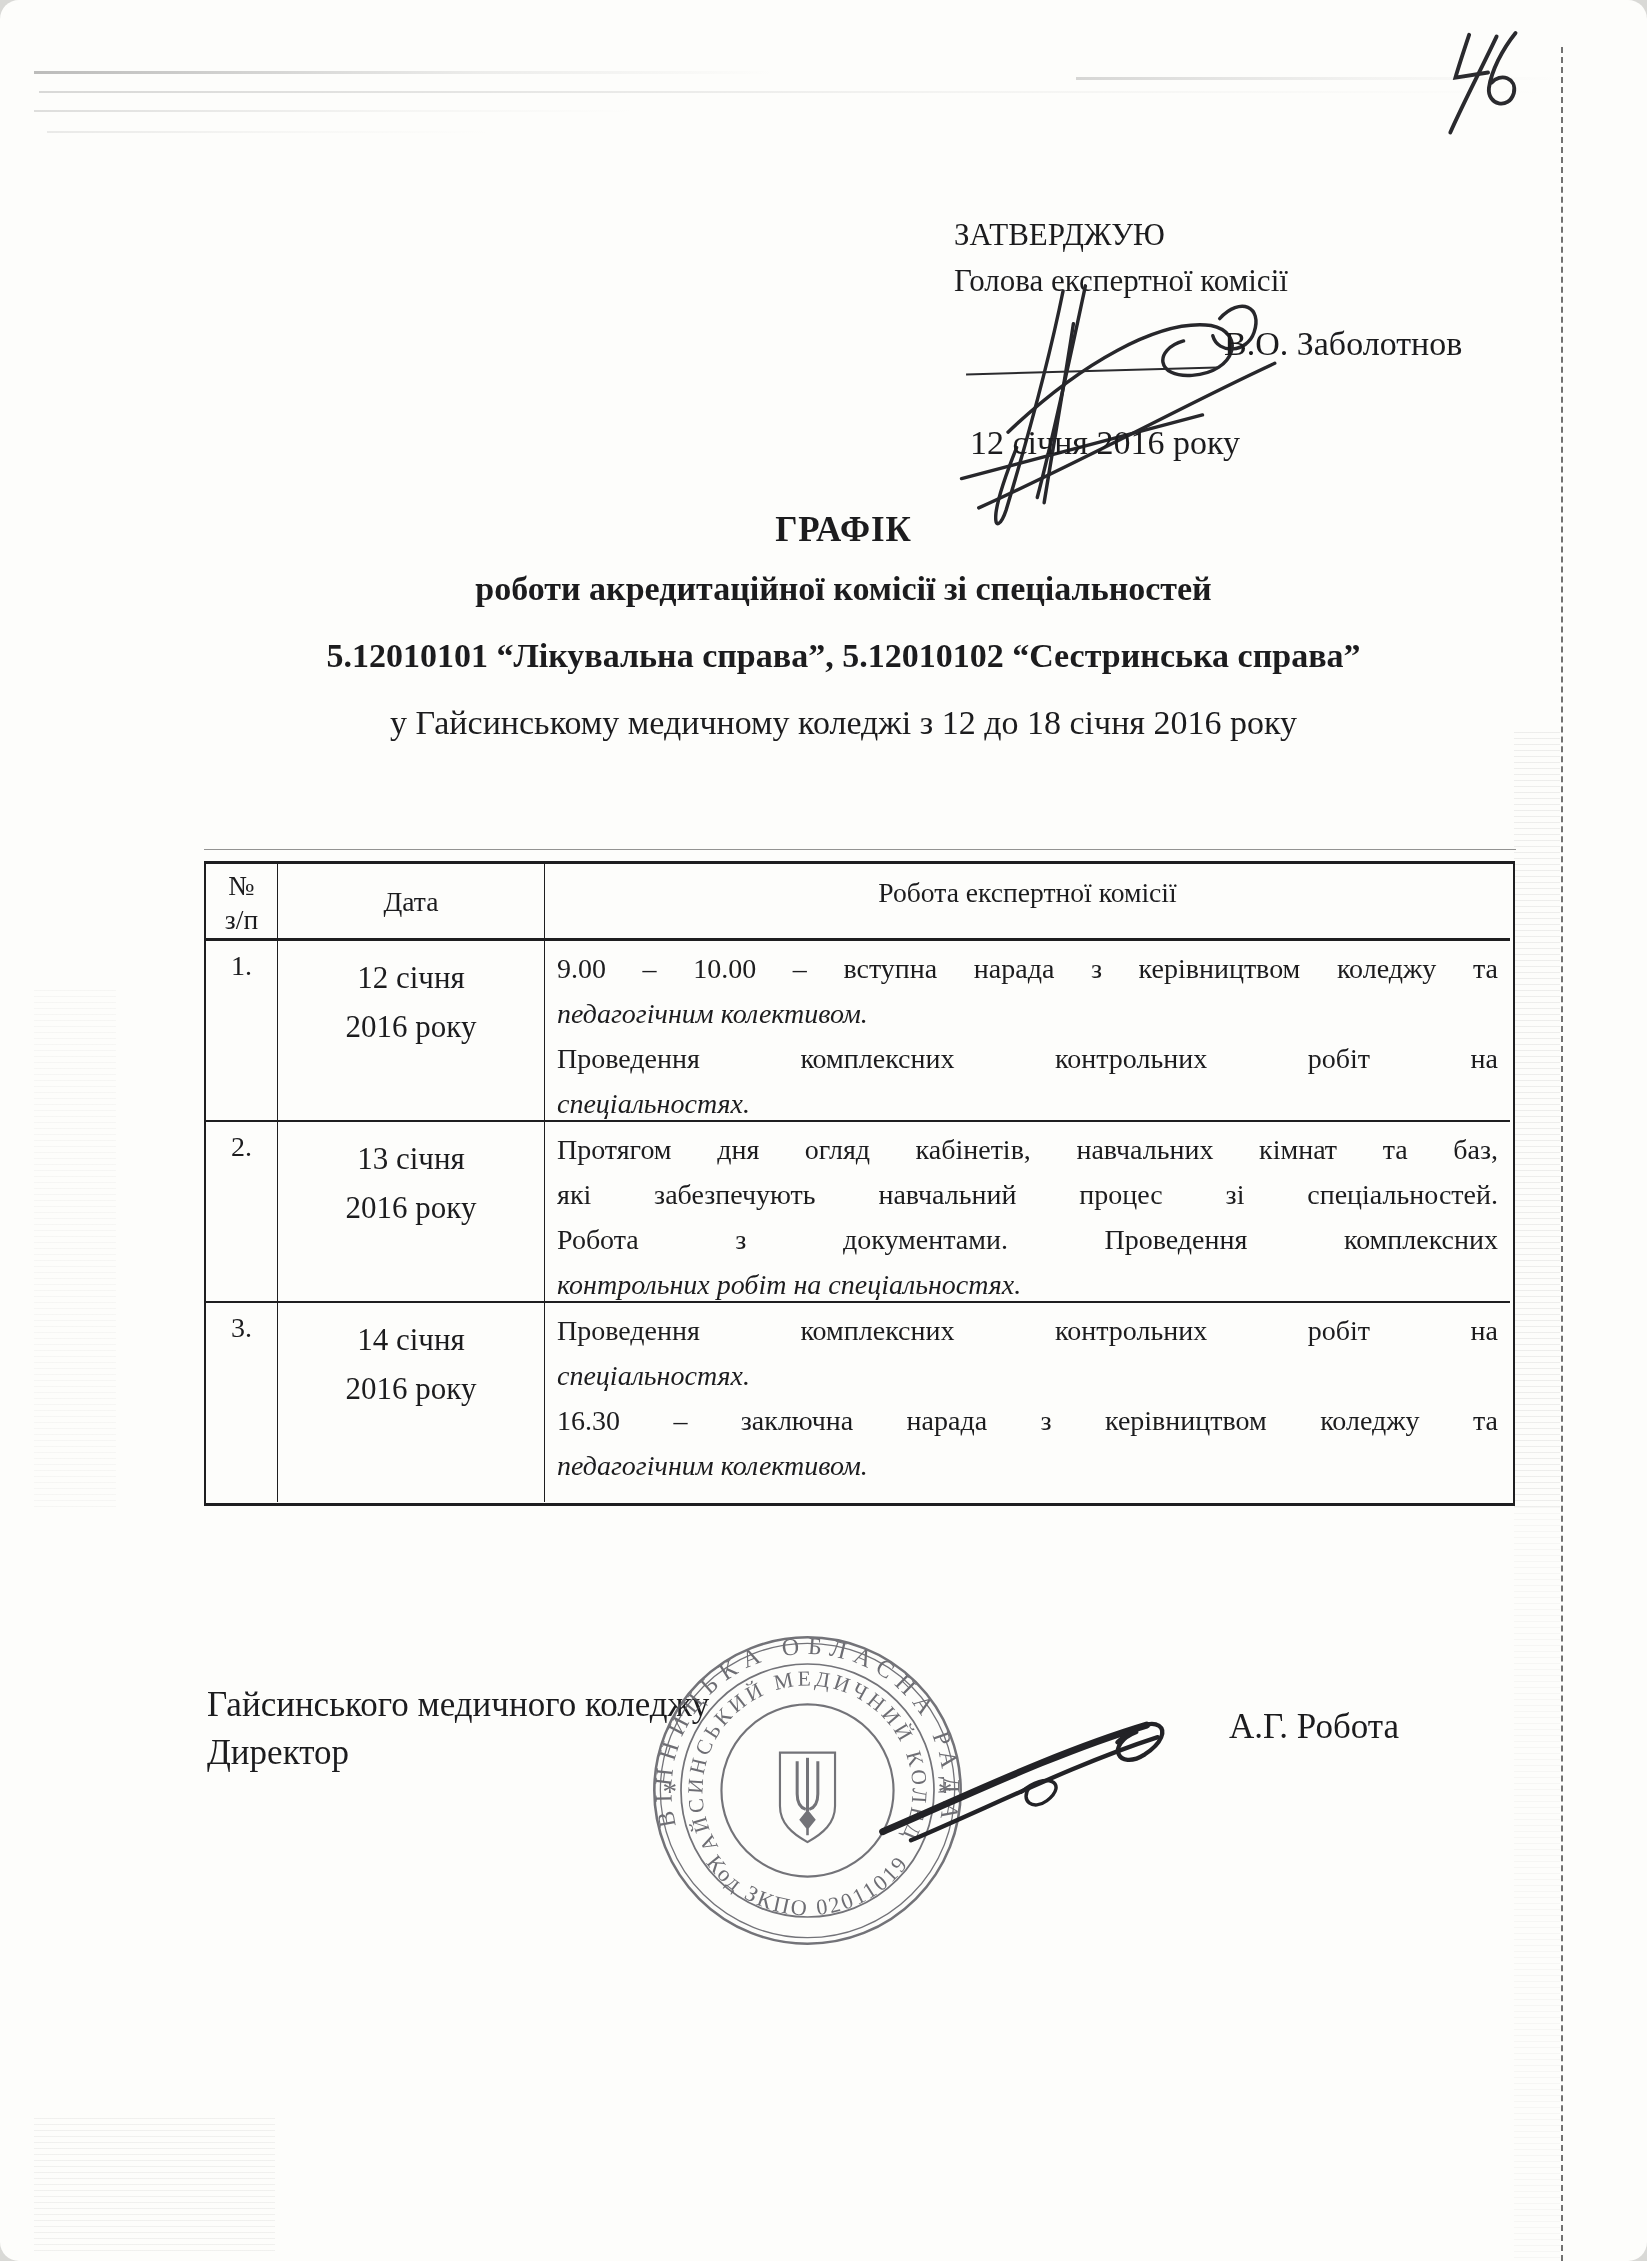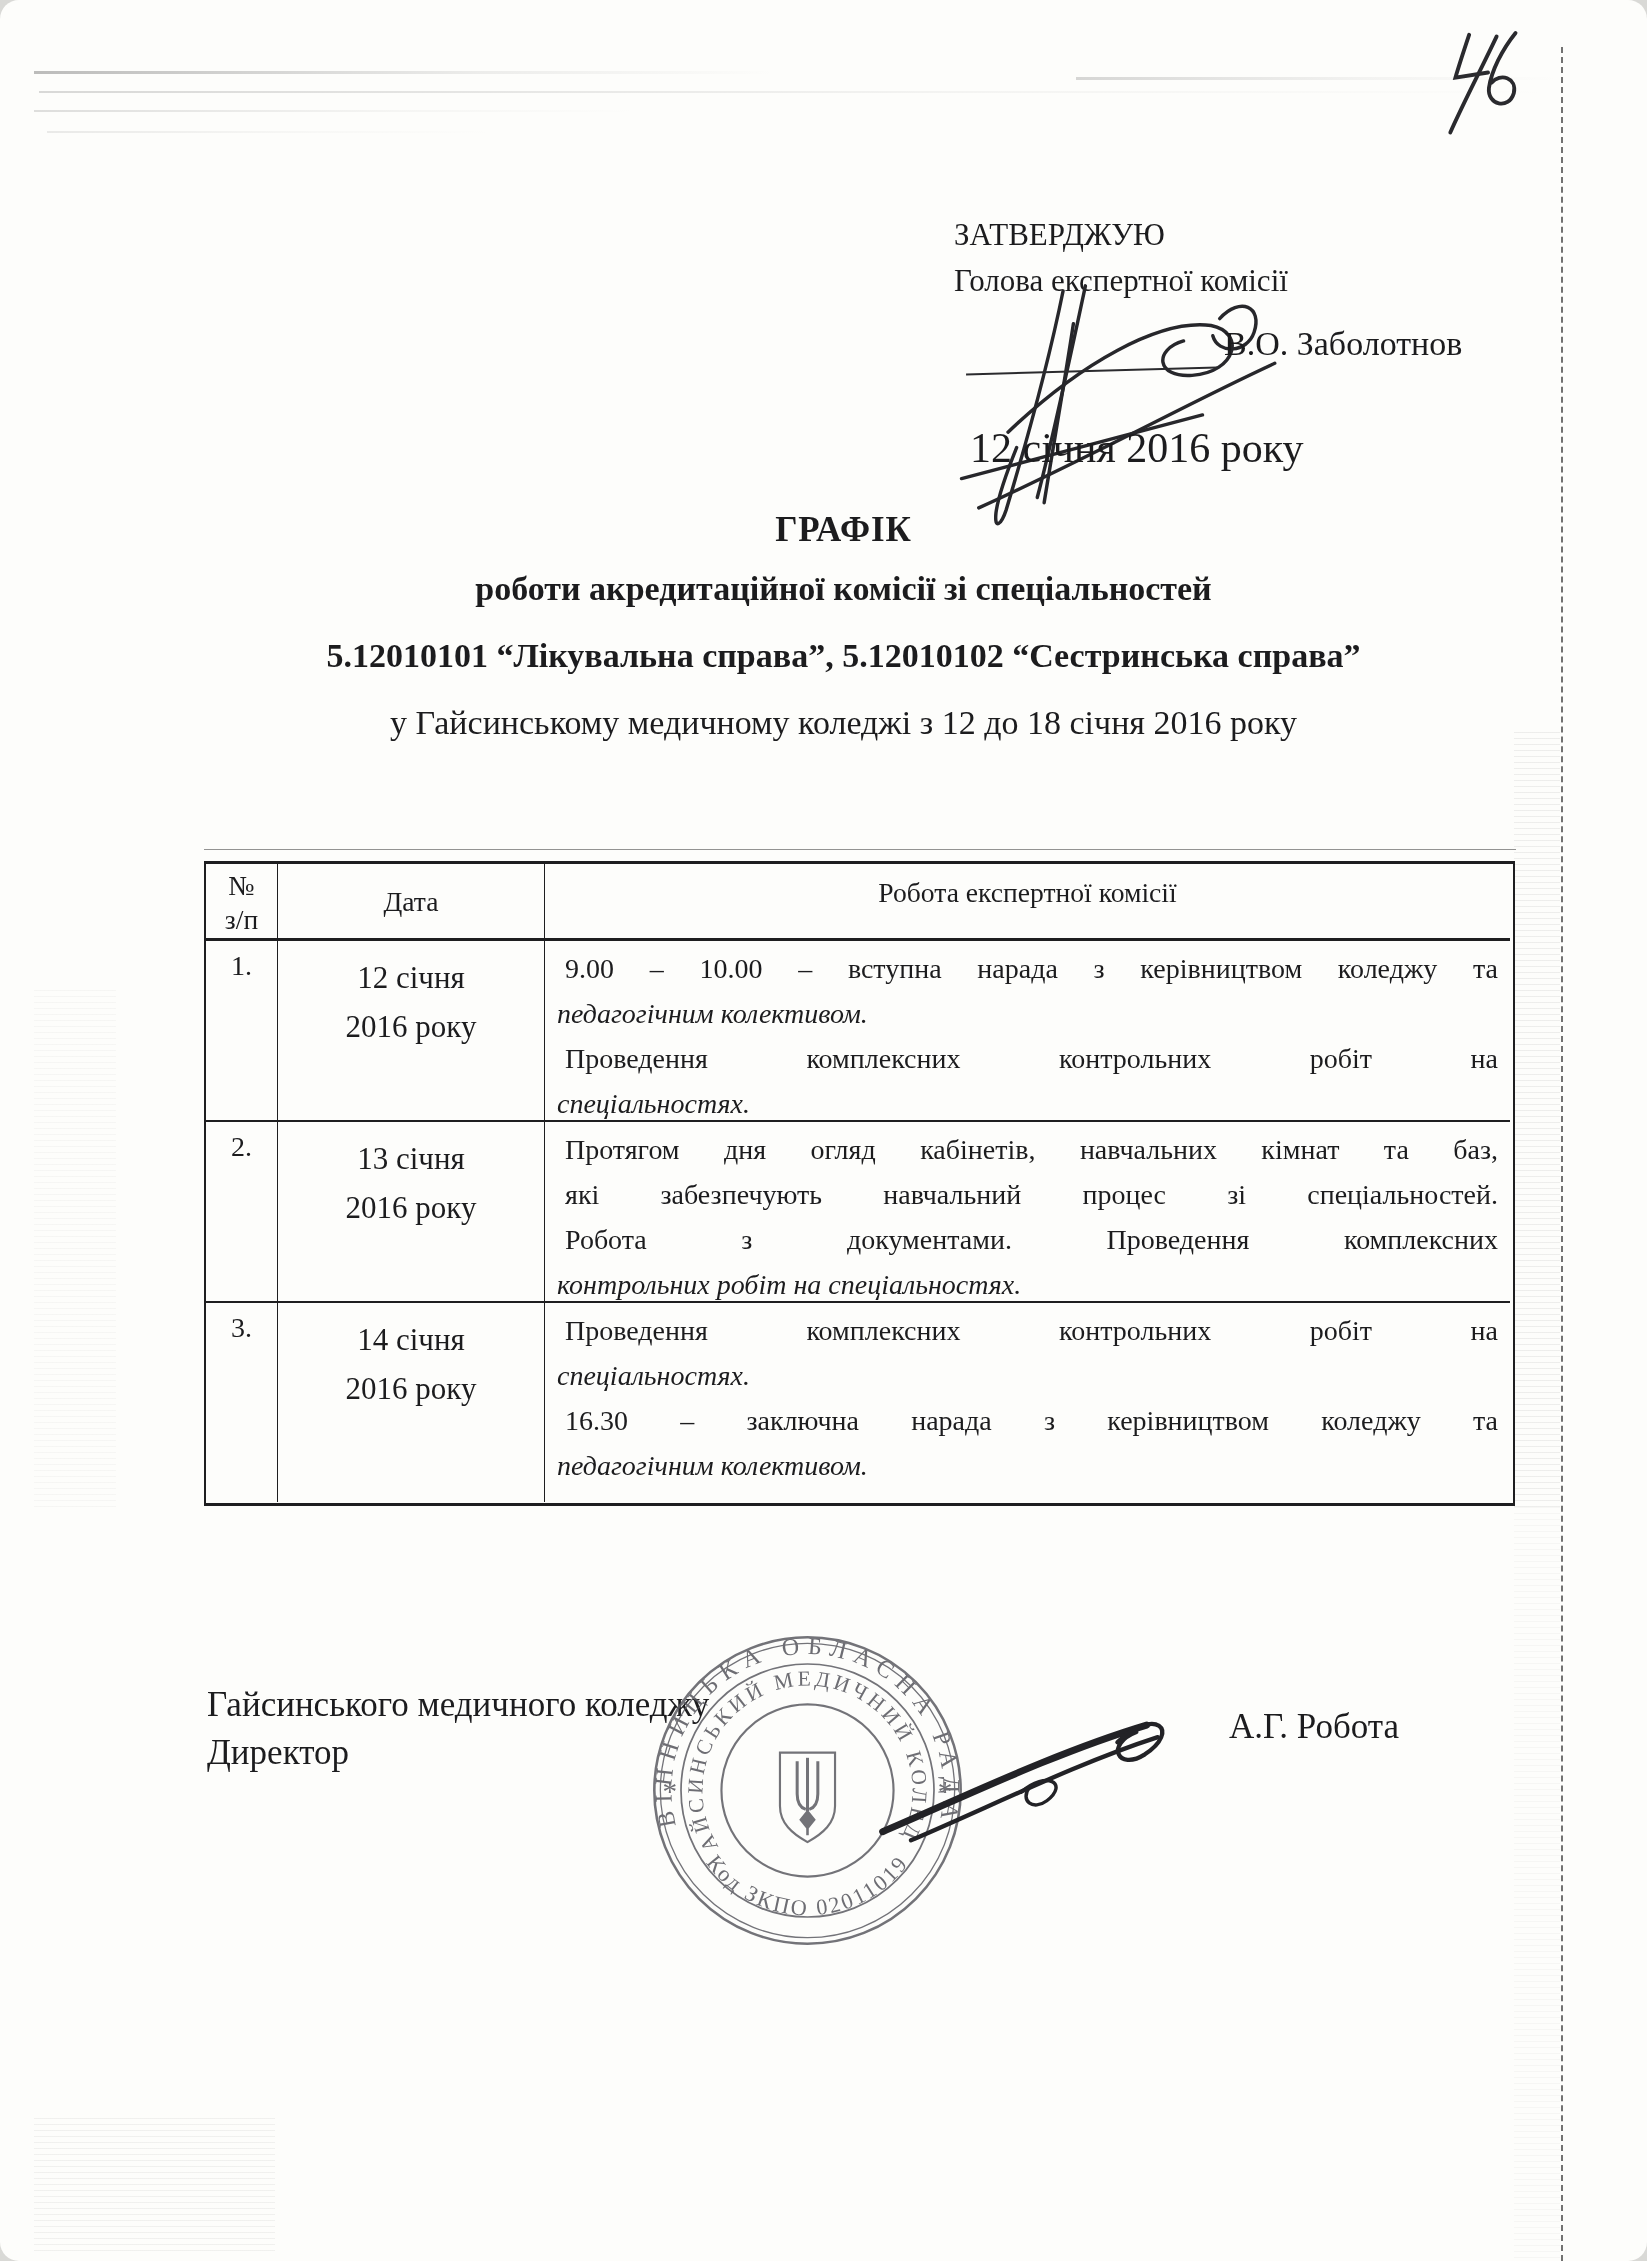--- a/index.html
+++ b/index.html
@@ -17,21 +17,21 @@
     position:absolute;left:1561px;top:47px;bottom:0;width:0;
     border-left:2.6px dashed rgba(60,60,60,.72);
   }
   .streak{position:absolute;background:linear-gradient(90deg,rgba(90,90,90,.8),rgba(120,120,120,.25) 60%,rgba(150,150,150,0));}
   .streak-band{position:absolute;background:repeating-linear-gradient(180deg,rgba(70,70,70,.28) 0 0.9px,transparent 0.9px 6px);}
   
   svg.ink{position:absolute;overflow:visible;}
   
   .apr{position:absolute;font-size:31px;white-space:nowrap;}
   .apr-name{position:absolute;font-size:34px;white-space:nowrap;}
-  .apr-date{position:absolute;font-size:42px;white-space:nowrap;}
+  .apr-date{position:absolute;font-size:34px;white-space:nowrap;}
   .sig-line{position:absolute;height:0;border-top:2.6px solid #2b2b2e;transform:rotate(-1.6deg);}
   
   .title-line{position:absolute;left:103px;width:1481px;text-align:center;white-space:nowrap;}
   .t1{font-size:35px;font-weight:700;letter-spacing:0.9px;font-family:Liberation Serif, serif;}
   .t2{font-size:34px;font-weight:700;}
   .t3{font-size:34px;font-weight:700;}
   .t4{font-size:34px;font-weight:400;}
   
   .sched{
     position:absolute;left:204px;top:861px;width:1311px;height:645px;
@@ -47,21 +47,21 @@
   .cell.last-row{border-bottom:none;}
   .hdr{font-size:27.6px;text-align:center;}
   .hdr-num{padding-top:5.2px;line-height:34px;}
   .hdr-date{padding-top:22.4px;}
   .hdr-work{padding-top:13px;border-bottom-width:3.4px;}
   .hdr-num{border-bottom-width:3.4px;} .hdr-date{border-bottom-width:3.4px;}
   .num-cell{font-size:28px;text-align:center;padding-top:8.6px;}
   .date-cell{font-size:31px;text-align:center;padding-top:12px;line-height:49px;}
   .work-cell{padding:5.2px 12px 0 12px;font-size:28px;}
   .work-line{height:45px;line-height:45px;overflow:hidden;}
-  .stretch{text-align:justify;text-align-last:justify;margin-left:8px;}
+  .stretch{text-align:justify;text-align-last:justify;}
   .plain{text-align:left;font-style:italic;}
   
   .foot-dir{position:absolute;left:207px;top:1681px;font-size:35px;line-height:48px;white-space:nowrap;}
   .foot-name{position:absolute;left:1229px;top:1707px;font-size:35px;white-space:nowrap;}
   
   .stamp{position:absolute;left:644px;top:1627px;width:327px;height:327px;}
   .stamp text{font-family:"Liberation Serif",serif;}
 </style>
 </head>
 <body>

